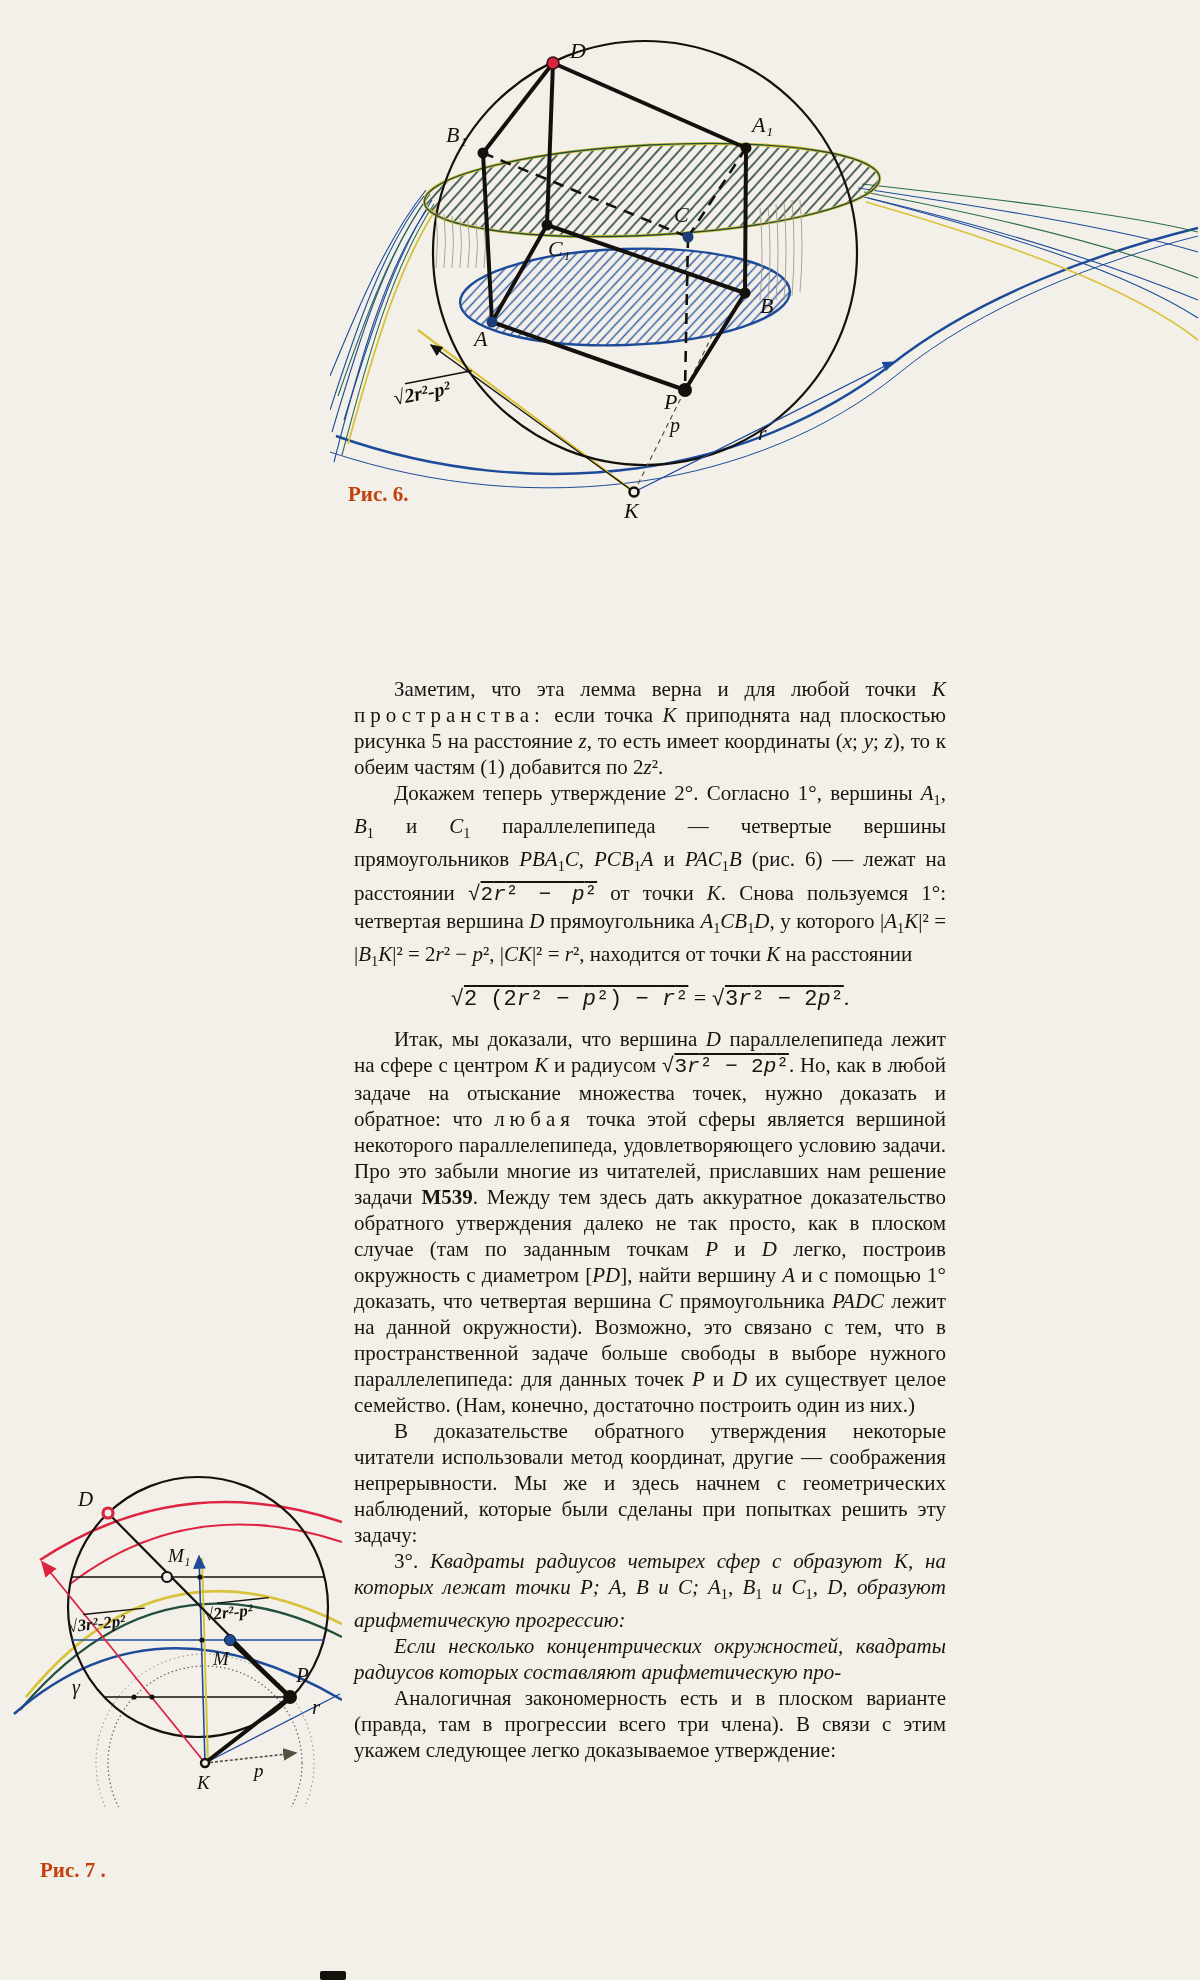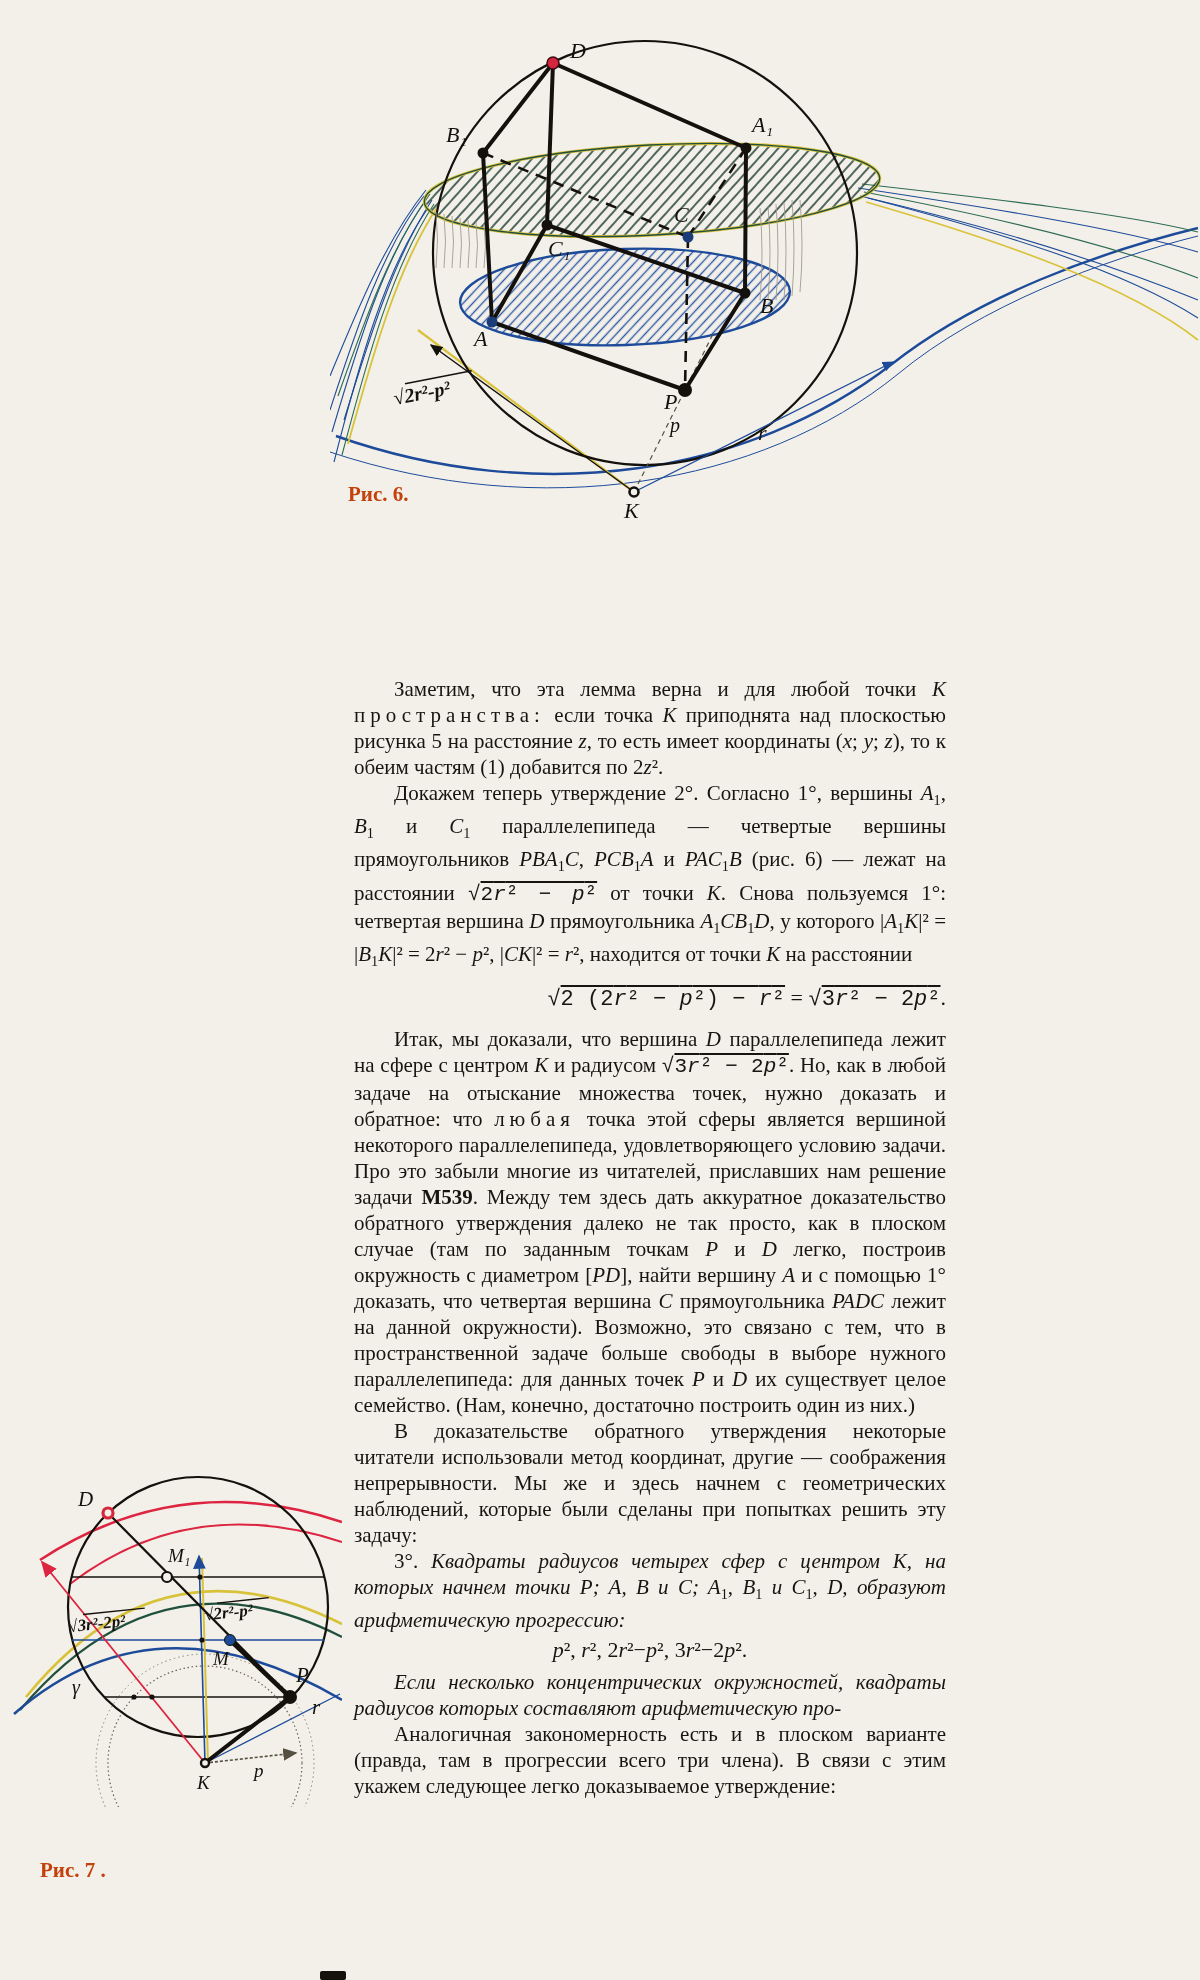--- a/index.html
+++ b/index.html
@@ -1,20 +1,20 @@
 <!DOCTYPE html>
 <html><head>
 <meta charset="utf-8">
 <style>
   html,body{margin:0;padding:0;}
   .page{position:relative;width:1200px;height:1980px;background:#f3f0e9;
         font-family:"Liberation Serif","DejaVu Serif",serif;color:#181410;overflow:hidden;}
   .textcol{position:absolute;left:354px;top:676px;width:592px;}
   .para{text-align:justify;text-indent:40px;font-size:21px;line-height:26px;margin:0;}
-  .eq{text-align:right;font-size:22px;line-height:28px;margin:10px 0 12px 0;}
+  .eq{text-align:center;font-size:22px;line-height:28px;margin:10px 0 12px 0;}
   .eq2{text-align:center;font-size:22px;line-height:26px;margin:4px 0 6px 0;}
   .ls{letter-spacing:5px;}
   .sq{white-space:nowrap;font-family:Liberation Mono, monospace;}
   .ov{text-decoration:overline;}
   sub{font-size:68%;}
   .caption{position:absolute;font-weight:bold;font-size:21px;color:#c2410c;}
   .pagenum{position:absolute;left:46px;top:1998px;font-weight:bold;font-size:22px;color:#181410;}
   .inkmark{position:absolute;left:320px;top:1971px;width:26px;height:9px;background:#14110d;border-radius:2px;}
   svg{position:absolute;}
   svg text{font-family:"Liberation Serif","DejaVu Serif",serif;}
@@ -147,22 +147,21 @@
     </g>
   </svg>
   <div class="caption" style="left:348px;top:482px;">Рис. 6.</div>
 
   <div class="textcol">
     <p class="para">Заметим, что эта лемма верна и для любой точки <i>К</i> <span class="ls">пространства:</span> если точка <i>К</i> приподнята над плоскостью рисунка 5 на расстояние <i>z</i>, то есть имеет координаты (<i>x</i>; <i>y</i>; <i>z</i>), то к обеим частям (1) добавится по 2<i>z</i>².</p>
     <p class="para">Докажем теперь утверждение 2°. Согласно 1°, вершины <i>A</i><sub>1</sub>, <i>B</i><sub>1</sub> и <i>C</i><sub>1</sub> параллелепипеда — четвертые вершины прямоугольников <i>PBA</i><sub>1</sub><i>C</i>, <i>PCB</i><sub>1</sub><i>A</i> и <i>PAC</i><sub>1</sub><i>B</i> (рис. 6) — лежат на расстоянии <span class="sq">√<span class="ov">2<i>r</i>² − <i>p</i>²</span></span> от точки <i>K</i>. Снова пользуемся 1°: четвертая вершина <i>D</i> прямоугольника <i>A</i><sub>1</sub><i>CB</i><sub>1</sub><i>D</i>, у которого |<i>A</i><sub>1</sub><i>K</i>|² = |<i>B</i><sub>1</sub><i>K</i>|² = 2<i>r</i>² − <i>p</i>², |<i>CK</i>|² = <i>r</i>², находится от точки <i>K</i> на расстоянии</p>
     <div class="eq"><span class="sq">√<span class="ov">2 (2<i>r</i>² − <i>p</i>²) − <i>r</i>²</span></span> = <span class="sq">√<span class="ov">3<i>r</i>² − 2<i>p</i>²</span></span>.</div>
     <p class="para">Итак, мы доказали, что вершина <i>D</i> параллелепипеда лежит на сфере с центром <i>K</i> и радиусом <span class="sq">√<span class="ov">3<i>r</i>² − 2<i>p</i>²</span></span>. Но, как в любой задаче на отыскание множества точек, нужно доказать и обратное: что <span class="ls">любая</span> точка этой сферы является вершиной некоторого параллелепипеда, удовлетворяющего условию задачи. Про это забыли многие из читателей, приславших нам решение задачи <b>М539</b>. Между тем здесь дать аккуратное доказательство обратного утверждения далеко не так просто, как в плоском случае (там по заданным точкам <i>P</i> и <i>D</i> легко, построив окружность с диаметром [<i>PD</i>], найти вершину <i>A</i> и с помощью 1° доказать, что четвертая вершина <i>C</i> прямоугольника <i>PADC</i> лежит на данной окружности). Возможно, это связано с тем, что в пространственной задаче больше свободы в выборе нужного параллелепипеда: для данных точек <i>P</i> и <i>D</i> их существует целое семейство. (Нам, конечно, достаточно построить один из них.)</p>
     <p class="para">В доказательстве обратного утверждения некоторые читатели использовали метод координат, другие — соображения непрерывности. Мы же и здесь начнем с геометрических наблюдений, которые были сделаны при попытках решить эту задачу:</p>
-    <p class="para">3°. <i>Квадраты радиусов четырех сфер с центром K, на которых начнем точки P; A, B и C; A</i><sub>1</sub>, <i>B</i><sub>1</sub> <i>и C</i><sub>1</sub>, <i>D, образуют арифметическую прогрессию:</i></p>
-    <div class="eq2"><i>p</i>², <i>r</i>², 2<i>r</i>²−<i>p</i>², 3<i>r</i>²−2<i>p</i>².</div>
+    <p class="para">3°. <i>Квадраты радиусов четырех сфер с образуют K, на которых лежат точки P; A, B и C; A</i><sub>1</sub>, <i>B</i><sub>1</sub> <i>и C</i><sub>1</sub>, <i>D, образуют арифметическую прогрессию:</i></p>
     <p class="para"><i>Если несколько концентрических окружностей, квадраты радиусов которых составляют арифметическую про-</i></p>
     <p class="para">Аналогичная закономерность есть и в плоском варианте (правда, там в прогрессии всего три члена). В связи с этим укажем следующее легко доказываемое утверждение:</p>
   </div>
 
   <svg style="left:8px;top:1462px;" width="334" height="345" viewBox="0 0 334 345">
     <defs>
       <marker id="arwR7" markerWidth="10" markerHeight="8" refX="8" refY="4" orient="auto">
         <path d="M0,0 L9,4 L0,8 z" fill="#dd2440"></path>
       </marker>
       <marker id="arwBl7" markerWidth="10" markerHeight="8" refX="8" refY="4" orient="auto">

